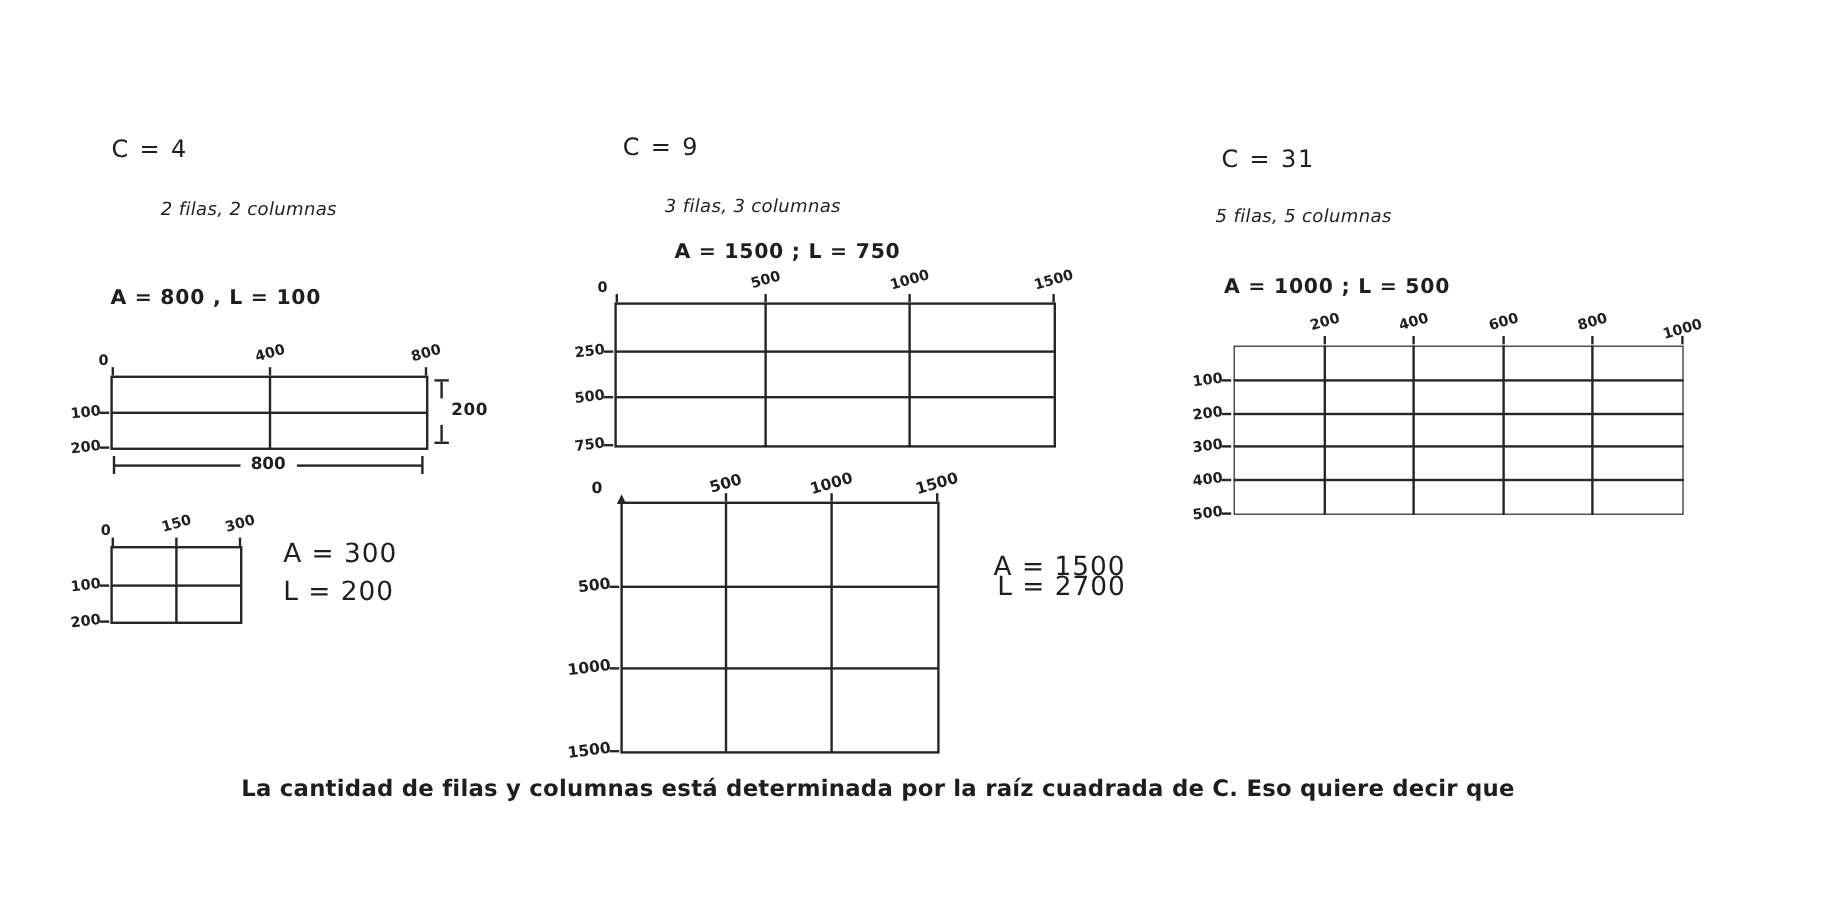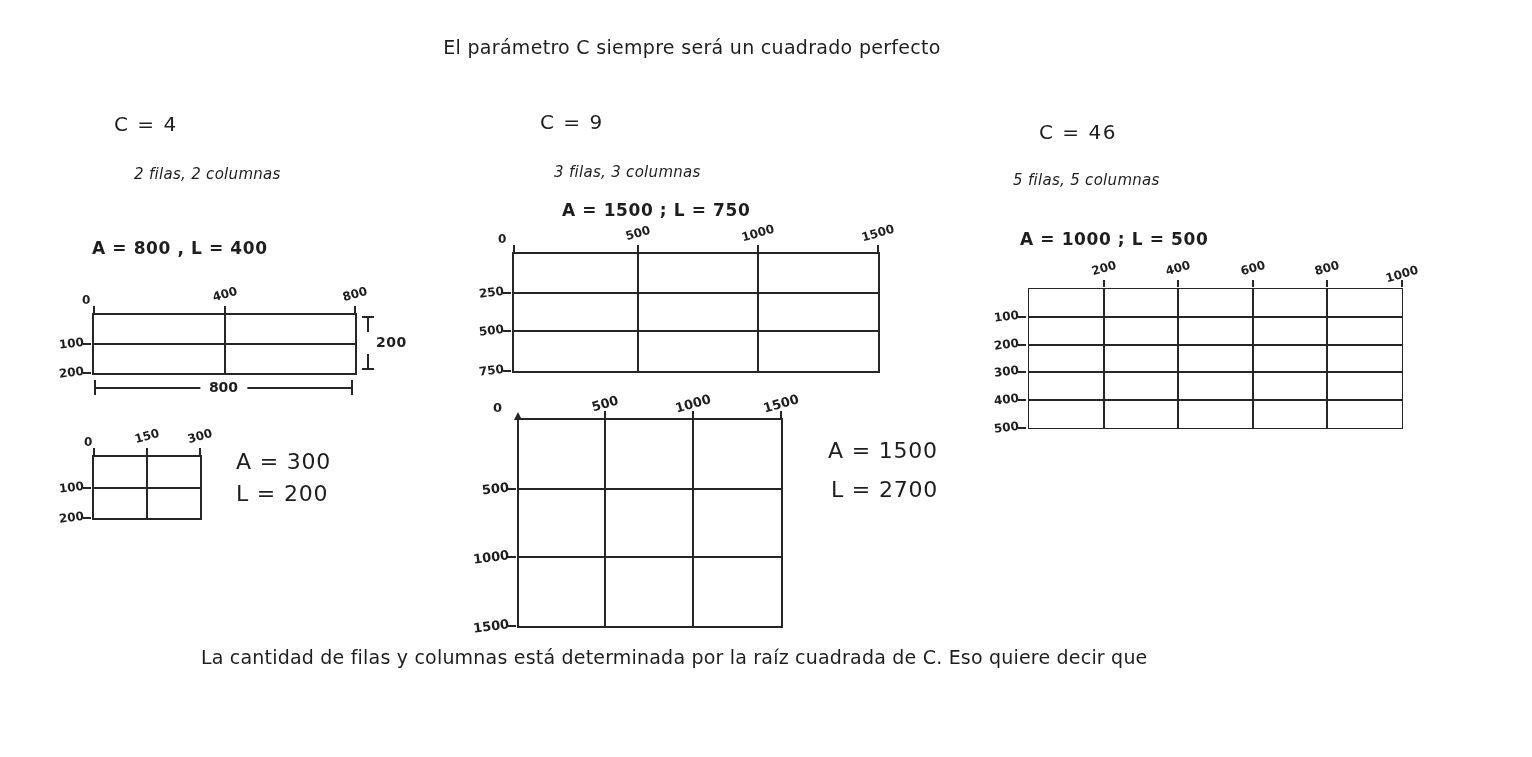--- a/index.html
+++ b/index.html
@@ -2,25 +2,25 @@
 <html><head>
 <meta charset="utf-8">
 <style>
   html,body { margin:0; padding:0; background:#ffffff; }
   .canvas {
     position:relative; width:1532px; height:757px; background:#ffffff;
     font-family:"DejaVu Sans", sans-serif; color:#1e1e1e; overflow:hidden;
   }
   .abs { position:absolute; }
   .title { left:0; top:36px; width:1384px; text-align:center; font-size:19px; letter-spacing:.3px; }
-  .heading { font-size:20px; letter-spacing:1.5px;margin-left:21px; }
+  .heading { font-size:20px; letter-spacing:1.5px; }
   .subheading { font-size:15px; letter-spacing:.3px;font-style:italic; }
   .params { font-size:17px; font-weight:bold; letter-spacing:.6px; }
   .sideline { font-size:22px; font-weight:normal; letter-spacing:.8px; }
-  .footer-line { font-size:19px; letter-spacing:.2px; }
+  .footer-line { font-size:19px; letter-spacing:.2px;font-weight:bold; }
 
   .grid { position:absolute; border:2px solid #262626; }
   .vl { position:absolute; top:-1px; bottom:-1px; width:2px; background:#262626; margin-left:-1px; }
   .hl { position:absolute; left:-1px; right:-1px; height:2px; background:#262626; margin-top:-1px; }
   .tx { position:absolute; top:-9px; width:2px; height:7px; background:#262626; margin-left:-1px; }
   .ty { position:absolute; left:-11px; width:8px; height:2px; background:#262626; margin-top:-1px; }
   .xtl { position:absolute; top:-28px; font-size:12px; font-weight:bold;
          transform:translateX(-50%) rotate(-16deg); white-space:nowrap; }
   .xtl.zero { transform:none; top:-22px; }
   .ytl { position:absolute; left:-46px; width:36px; text-align:right; font-size:12px; font-weight:bold;
@@ -41,25 +41,24 @@
   .dim-h .cap { position:absolute; top:0; bottom:0; width:2px; background:#262626; }
   .dim-h .stem { position:absolute; left:1px; right:1px; top:7px; height:2px; background:#262626; }
   .dim-h .dim-h-label { position:absolute; left:50%; top:-1px; transform:translateX(-50%);
     background:#fff; padding:0 9px; font-size:14px; font-weight:bold; }
 </style>
 </head>
 <body>
 
 <div class="canvas">
 
-  <div class="abs title">El parámetro C siempre será un cuadrado perfecto</div>
 
   <div class="abs heading" style="left:93px; top:112px;">C = 4</div>
   <div class="abs subheading" style="left:134px; top:165px;">2 filas, 2 columnas</div>
-  <div class="abs params" style="left:92px; top:238px;">A = 800 ,   L = 400</div>
+  <div class="abs params" style="left:92px; top:238px;">A = 800 ,   L = 100</div>
 
   <div class="grid" style="left:92px; top:313px; width:261px; height:58px;">
     <div class="vl" style="left:50%;"></div>
     <div class="hl" style="top:50%;"></div>
     <div class="tx" style="left:0%;"></div>
     <div class="tx" style="left:50%;"></div>
     <div class="tx" style="left:100%;"></div>
     <div class="ty" style="top:50%;"></div>
     <div class="ty" style="top:100%;"></div>
     <span class="xtl zero" style="left:-12px;">0</span>
@@ -139,24 +138,24 @@
     <div class="ty" style="top:66.5%;"></div>
     <div class="ty" style="top:100%;"></div>
     <span class="xtl zero" style="left:-26px; top:-20px;">0</span>
     <span class="xtl" style="left:33%;">500</span>
     <span class="xtl" style="left:66.5%;">1000</span>
     <span class="xtl" style="left:100%;">1500</span>
     <span class="ytl" style="top:33.5%;">500</span>
     <span class="ytl" style="top:66.5%;">1000</span>
     <span class="ytl" style="top:100%;">1500</span>
   </div>
-  <span class="abs sideline" style="left:828px; top:438px;">A = 1500</span>
+  <span class="abs sideline" style="left:828px; top:460px;">A = 1500</span>
   <span class="abs sideline" style="left:831px; top:477px;">L = 2700</span>
 
-  <div class="abs heading" style="left:1018px; top:120px;">C = 46</div>
+  <div class="abs heading" style="left:1018px; top:120px;">C = 31</div>
   <div class="abs subheading" style="left:1013px; top:171px;">5 filas, 5 columnas</div>
   <div class="abs params" style="left:1020px; top:229px;">A = 1000  ;   L = 500</div>
 
   <div class="grid" style="left:1028px; top:288px; width:373px; height:139px; border-width:1.5px;">
     <div class="vl" style="left:20%;"></div>
     <div class="vl" style="left:40%;"></div>
     <div class="vl" style="left:60%;"></div>
     <div class="vl" style="left:80%;"></div>
     <div class="hl" style="top:20%;"></div>
     <div class="hl" style="top:40%;"></div>

